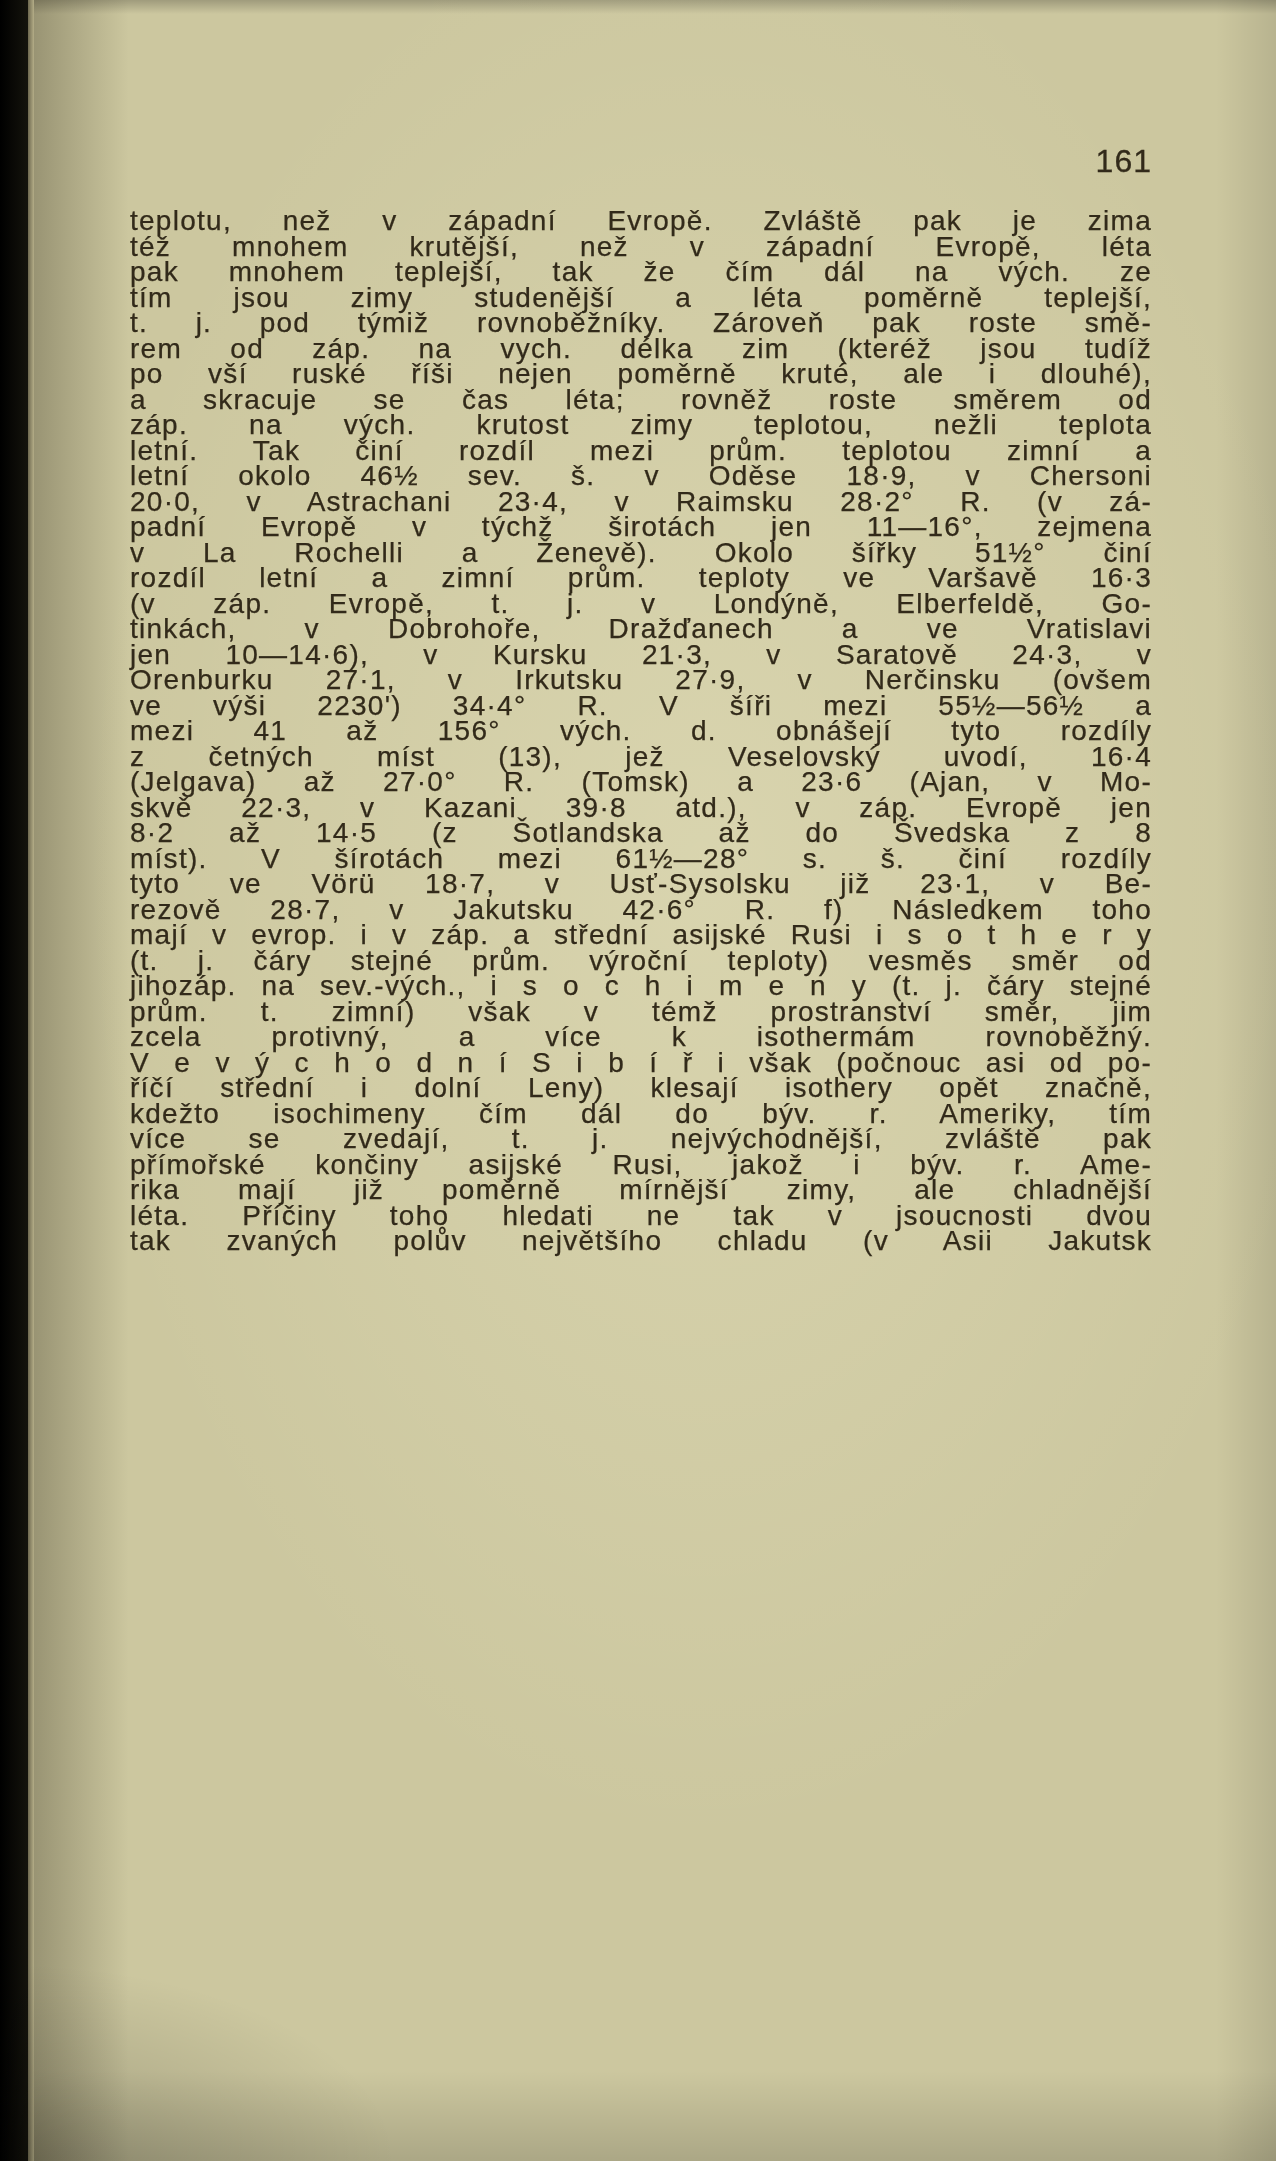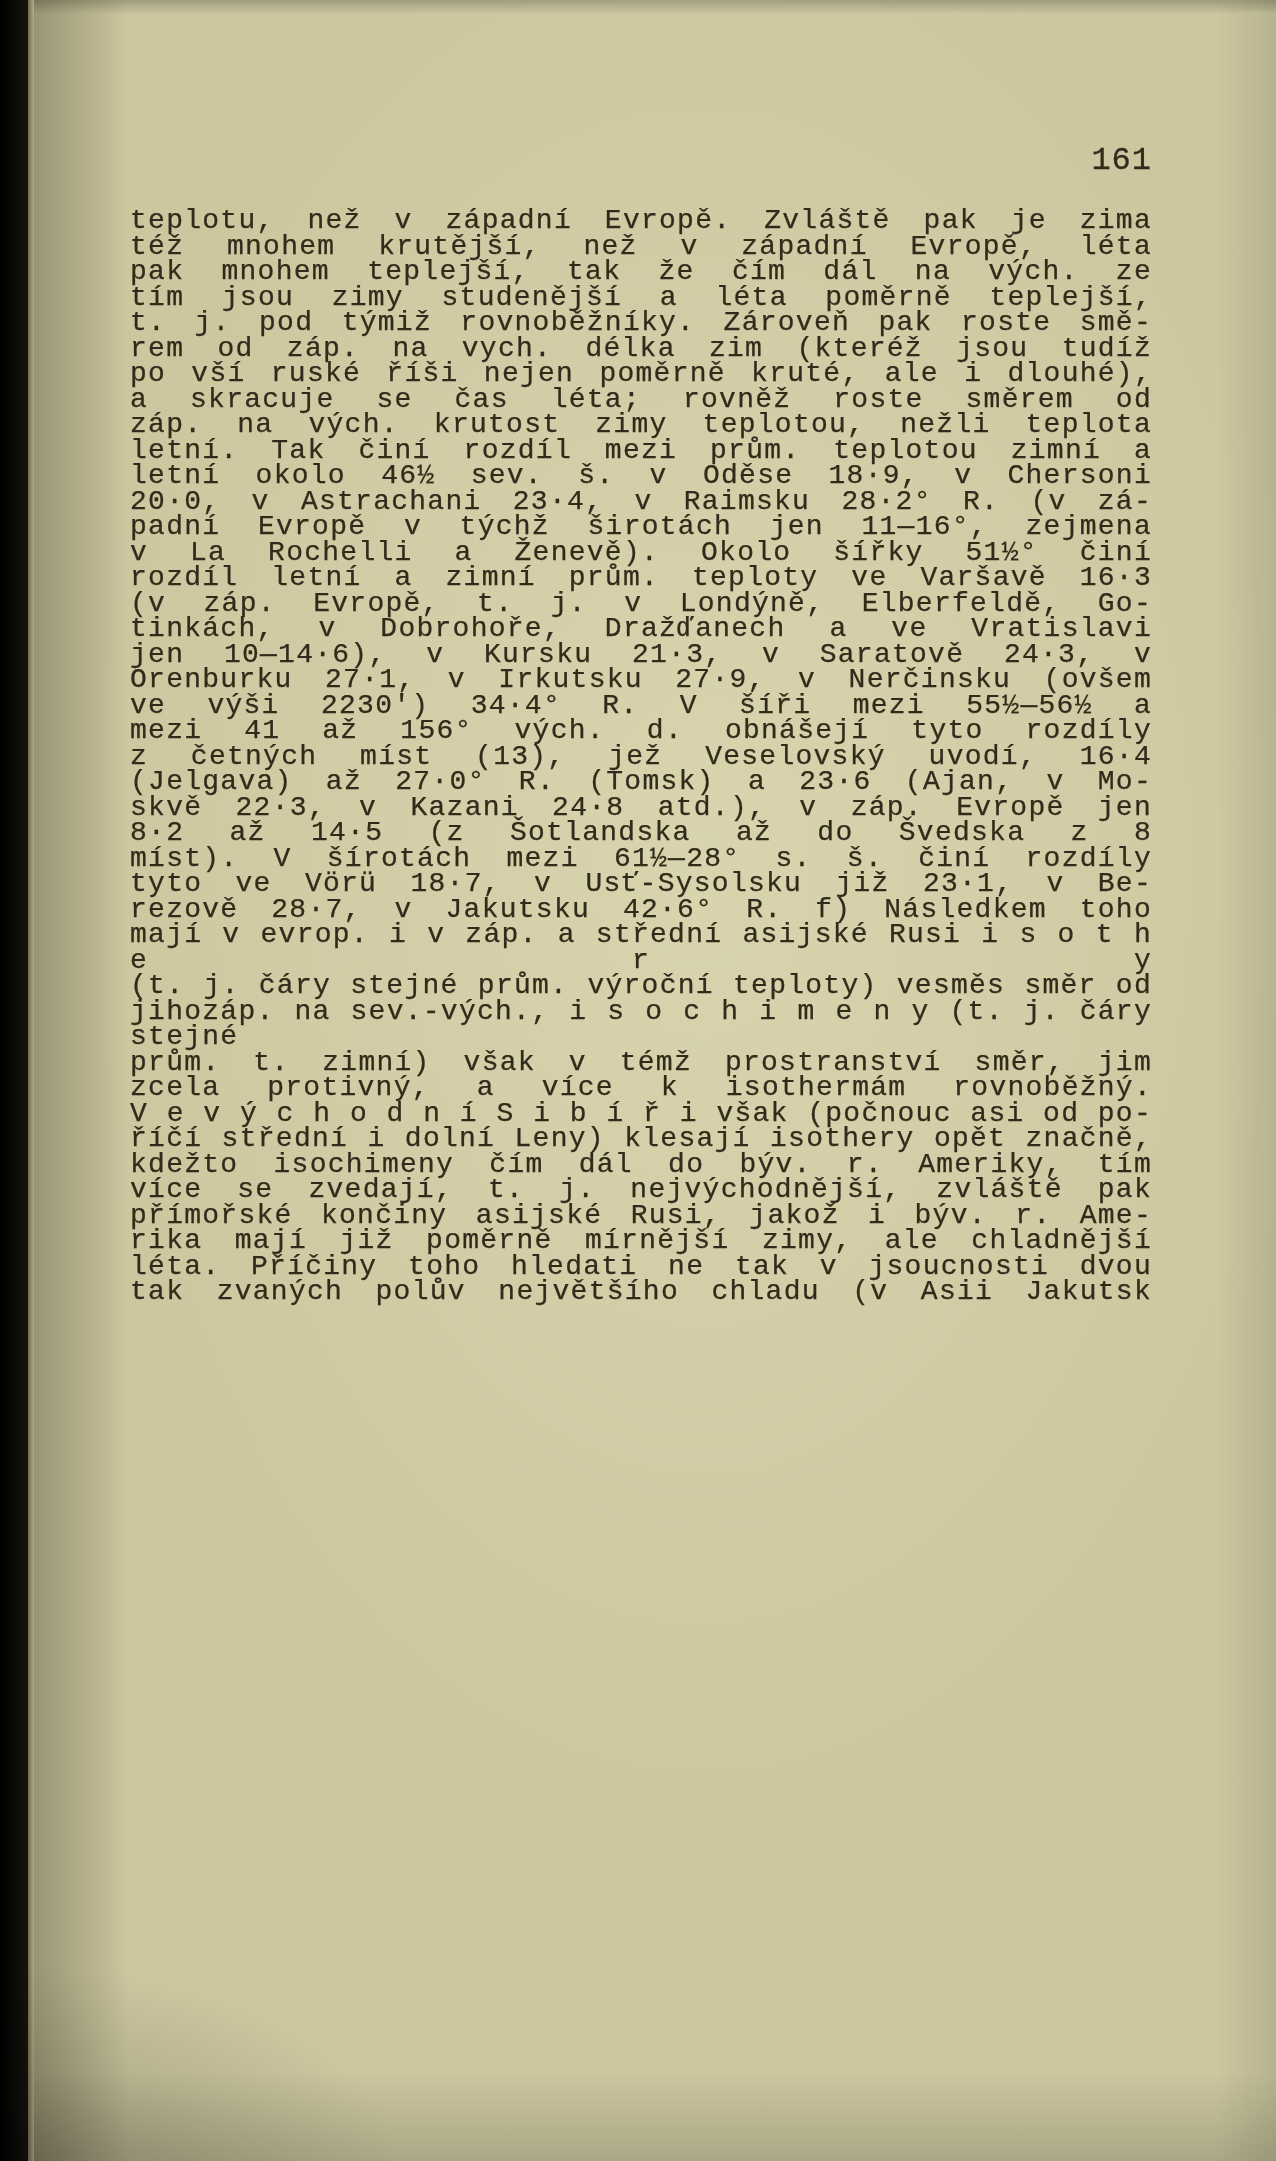--- a/index.html
+++ b/index.html
@@ -11,21 +11,21 @@
   .scan{
     position:relative;
     width:1276px;height:2161px;
     overflow:hidden;
     background:
       radial-gradient(ellipse 900px 1400px at 55% 40%, rgba(255,252,220,0.25), rgba(0,0,0,0) 70%),
       linear-gradient(to bottom, rgba(0,0,0,0.22) 0px, rgba(0,0,0,0) 14px),
       linear-gradient(to top, rgba(0,0,0,0.16) 0px, rgba(0,0,0,0) 90px),
       linear-gradient(to left, rgba(0,0,0,0.10) 0px, rgba(0,0,0,0) 60px),
       var(--paper);
-    font-family:Liberation Mono, monospace;
+    font-family:Liberation Sans, sans-serif;
     color:var(--ink);
   }
   .spine{
     position:absolute;left:0;top:0;width:28px;height:100%;
     background:linear-gradient(to right,#000000,var(--spine));
   }
   .edge-highlight{
     position:absolute;left:28px;top:0;width:6px;height:100%;
     background:linear-gradient(to right,#6d684f,#b5ae88);
   }
@@ -86,21 +86,21 @@
         <div class="line">v La Rochelli a Ženevě). Okolo šířky 51½° činí</div>
         <div class="line">rozdíl letní a zimní prům. teploty ve Varšavě 16·3</div>
         <div class="line">(v záp. Evropě, t. j. v Londýně, Elberfeldě, Go-</div>
         <div class="line">tinkách, v Dobrohoře, Dražďanech a ve Vratislavi</div>
         <div class="line">jen 10—14·6), v Kursku 21·3, v Saratově 24·3, v</div>
         <div class="line">Orenburku 27·1, v Irkutsku 27·9, v Nerčinsku (ovšem</div>
         <div class="line">ve výši 2230') 34·4° R. V šíři mezi 55½—56½ a</div>
         <div class="line">mezi 41 až 156° vých. d. obnášejí tyto rozdíly</div>
         <div class="line">z četných míst (13), jež Veselovský uvodí, 16·4</div>
         <div class="line">(Jelgava) až 27·0° R. (Tomsk) a 23·6 (Ajan, v Mo-</div>
-        <div class="line">skvě 22·3, v Kazani 24·8 atd.), v záp. Evropě jen</div>
+        <div class="line">skvě 22·3, v Kazani 39·8 atd.), v záp. Evropě jen</div>
         <div class="line">8·2 až 14·5 (z Šotlandska až do Švedska z 8</div>
         <div class="line">míst). V šírotách mezi 61½—28° s. š. činí rozdíly</div>
         <div class="line">tyto ve Vörü 18·7, v Usť-Sysolsku již 23·1, v Be-</div>
         <div class="line">rezově 28·7, v Jakutsku 42·6° R. f) Následkem toho</div>
         <div class="line">mají v evrop. i v záp. a střední asijské Rusi i s o t h e r y</div>
         <div class="line">(t. j. čáry stejné prům. výroční teploty) vesměs směr od</div>
         <div class="line">jihozáp. na sev.-vých., i s o c h i m e n y (t. j. čáry stejné</div>
         <div class="line">prům. t. zimní) však v témž prostranství směr, jim</div>
         <div class="line">zcela protivný, a více k isothermám rovnoběžný.</div>
         <div class="line">V e   v ý c h o d n í   S i b í ř i   však (počnouc asi od po-</div>

